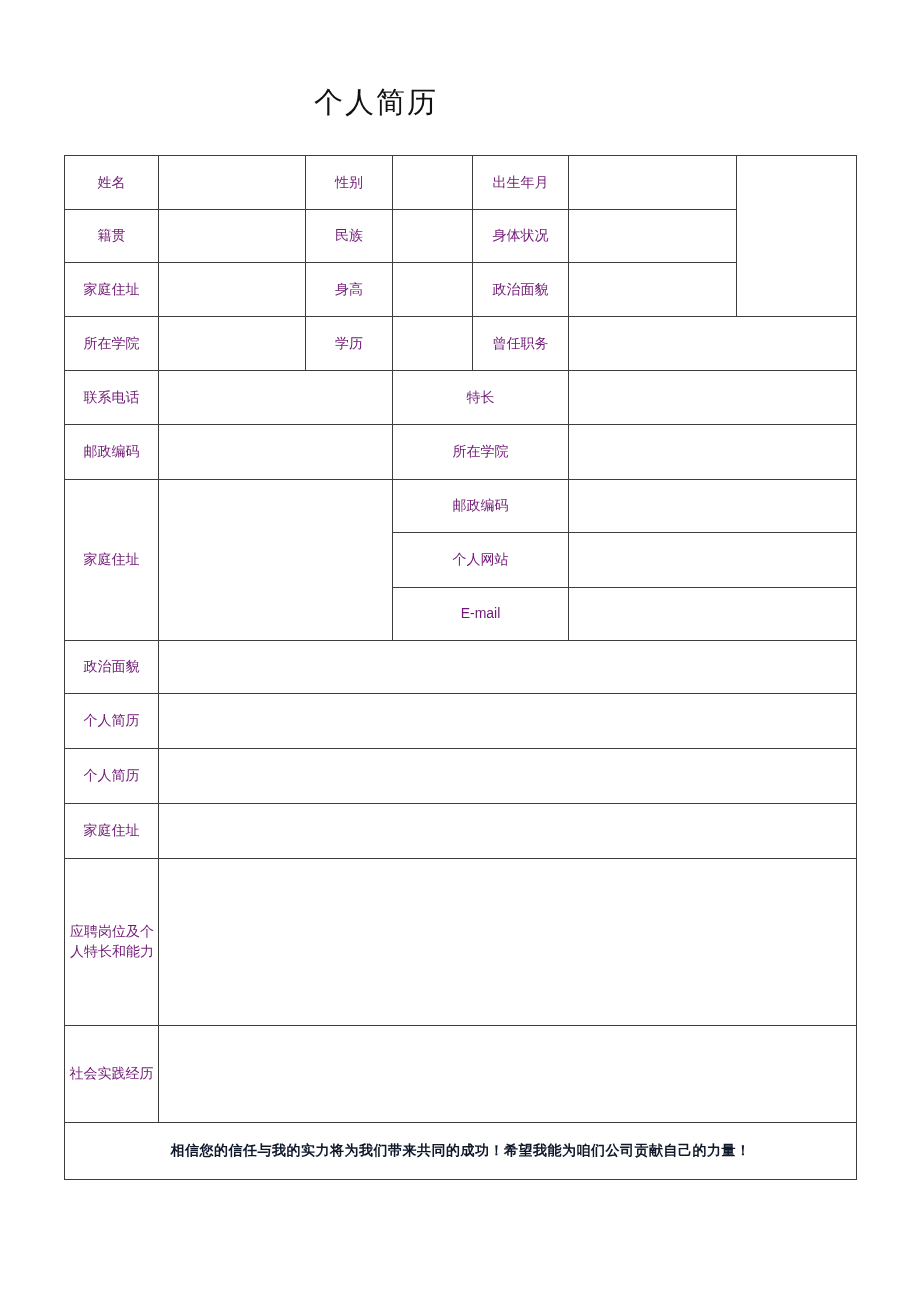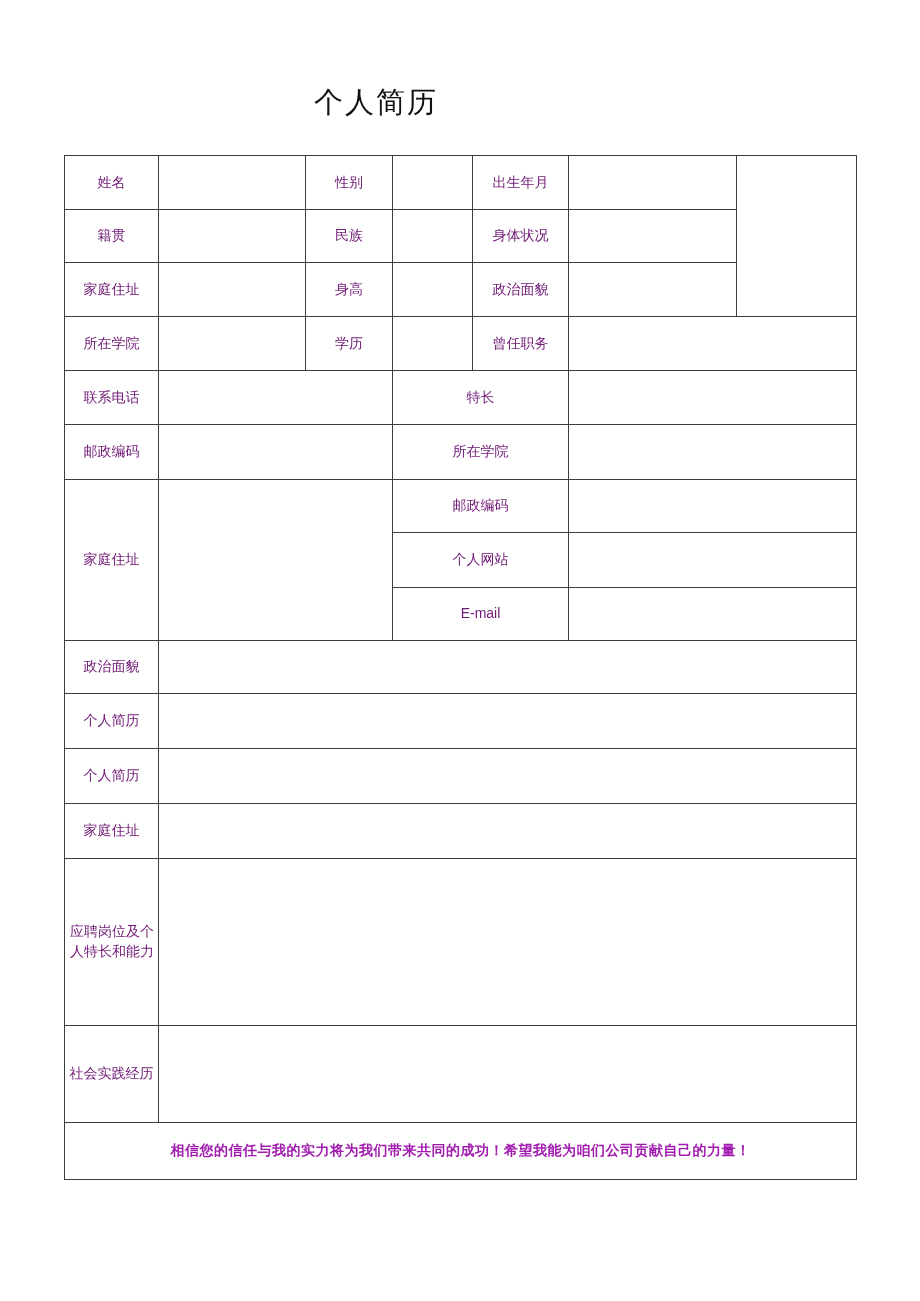--- a/index.html
+++ b/index.html
@@ -53,21 +53,21 @@
     font-size: 15px;
     line-height: 2.1;
     text-align: right;
     padding: 0 4px;
   }
   td.banner-cell {
     text-align: center;
     font-size: 19px;
     font-weight: 700;
     letter-spacing: 0.5px;
-    color: #a21caf;
+    color: #0f172a;
   }
   
   tr.r54  { height: 54px; }
   tr.r53  { height: 53px; }
   tr.r55  { height: 55px; }
   tr.r167 { height: 167px; }
   tr.r97  { height: 97px; }
   tr.r57  { height: 57px; }
 </style>
 </head>

